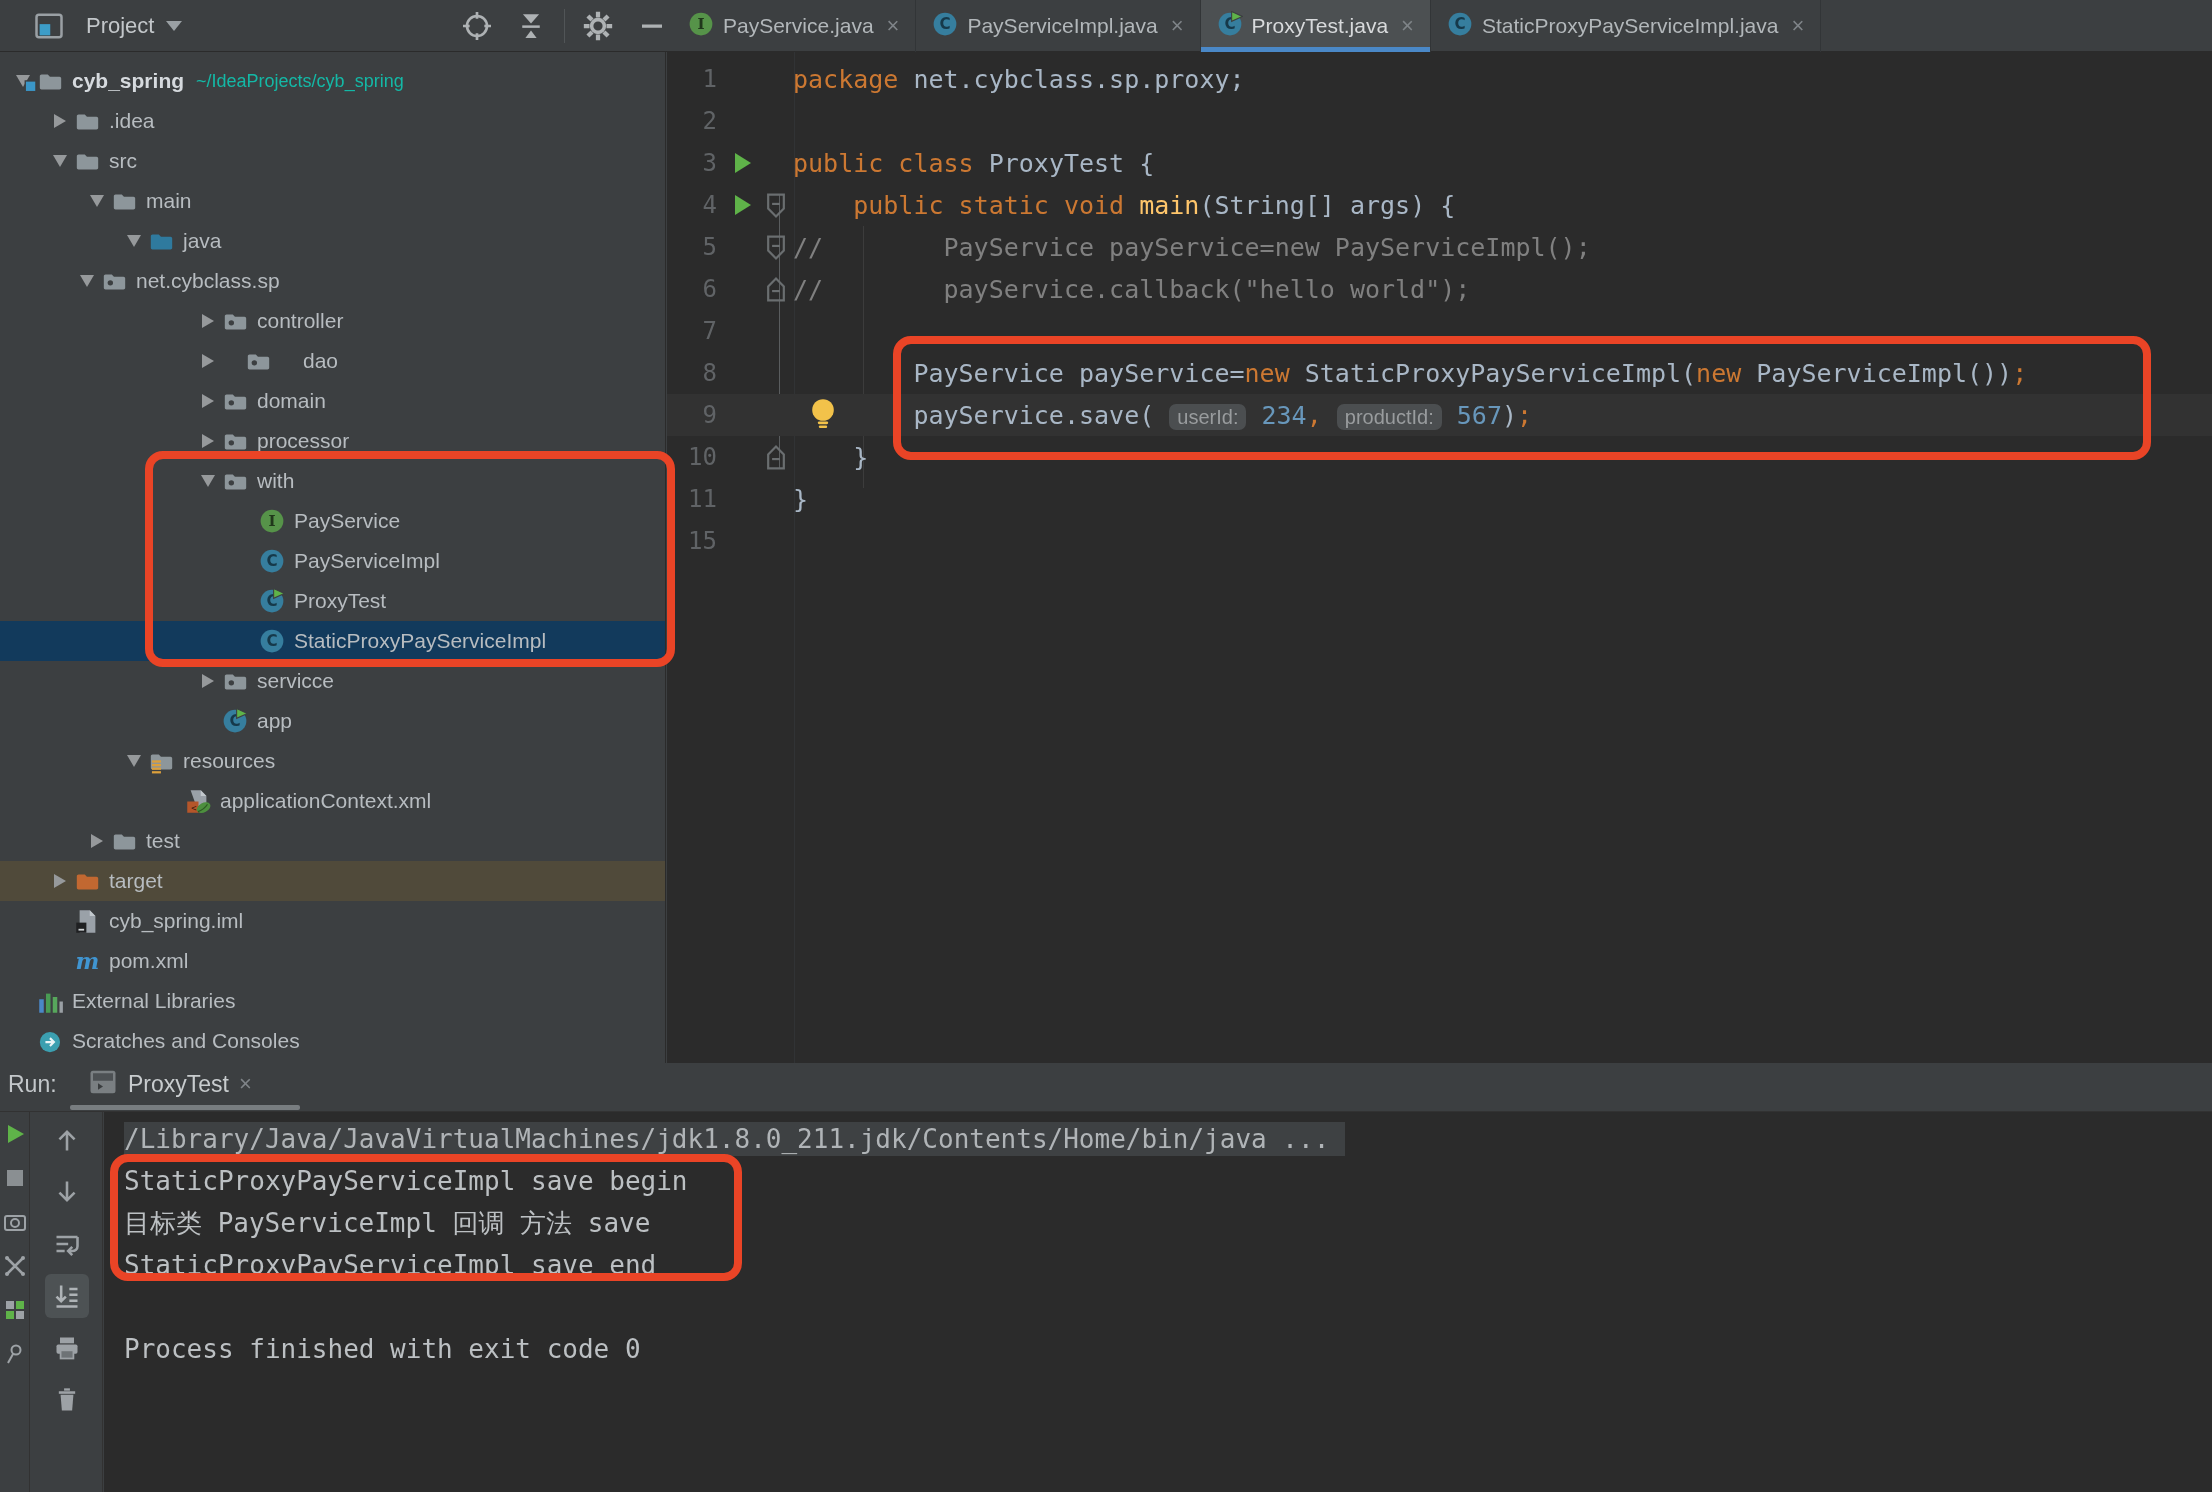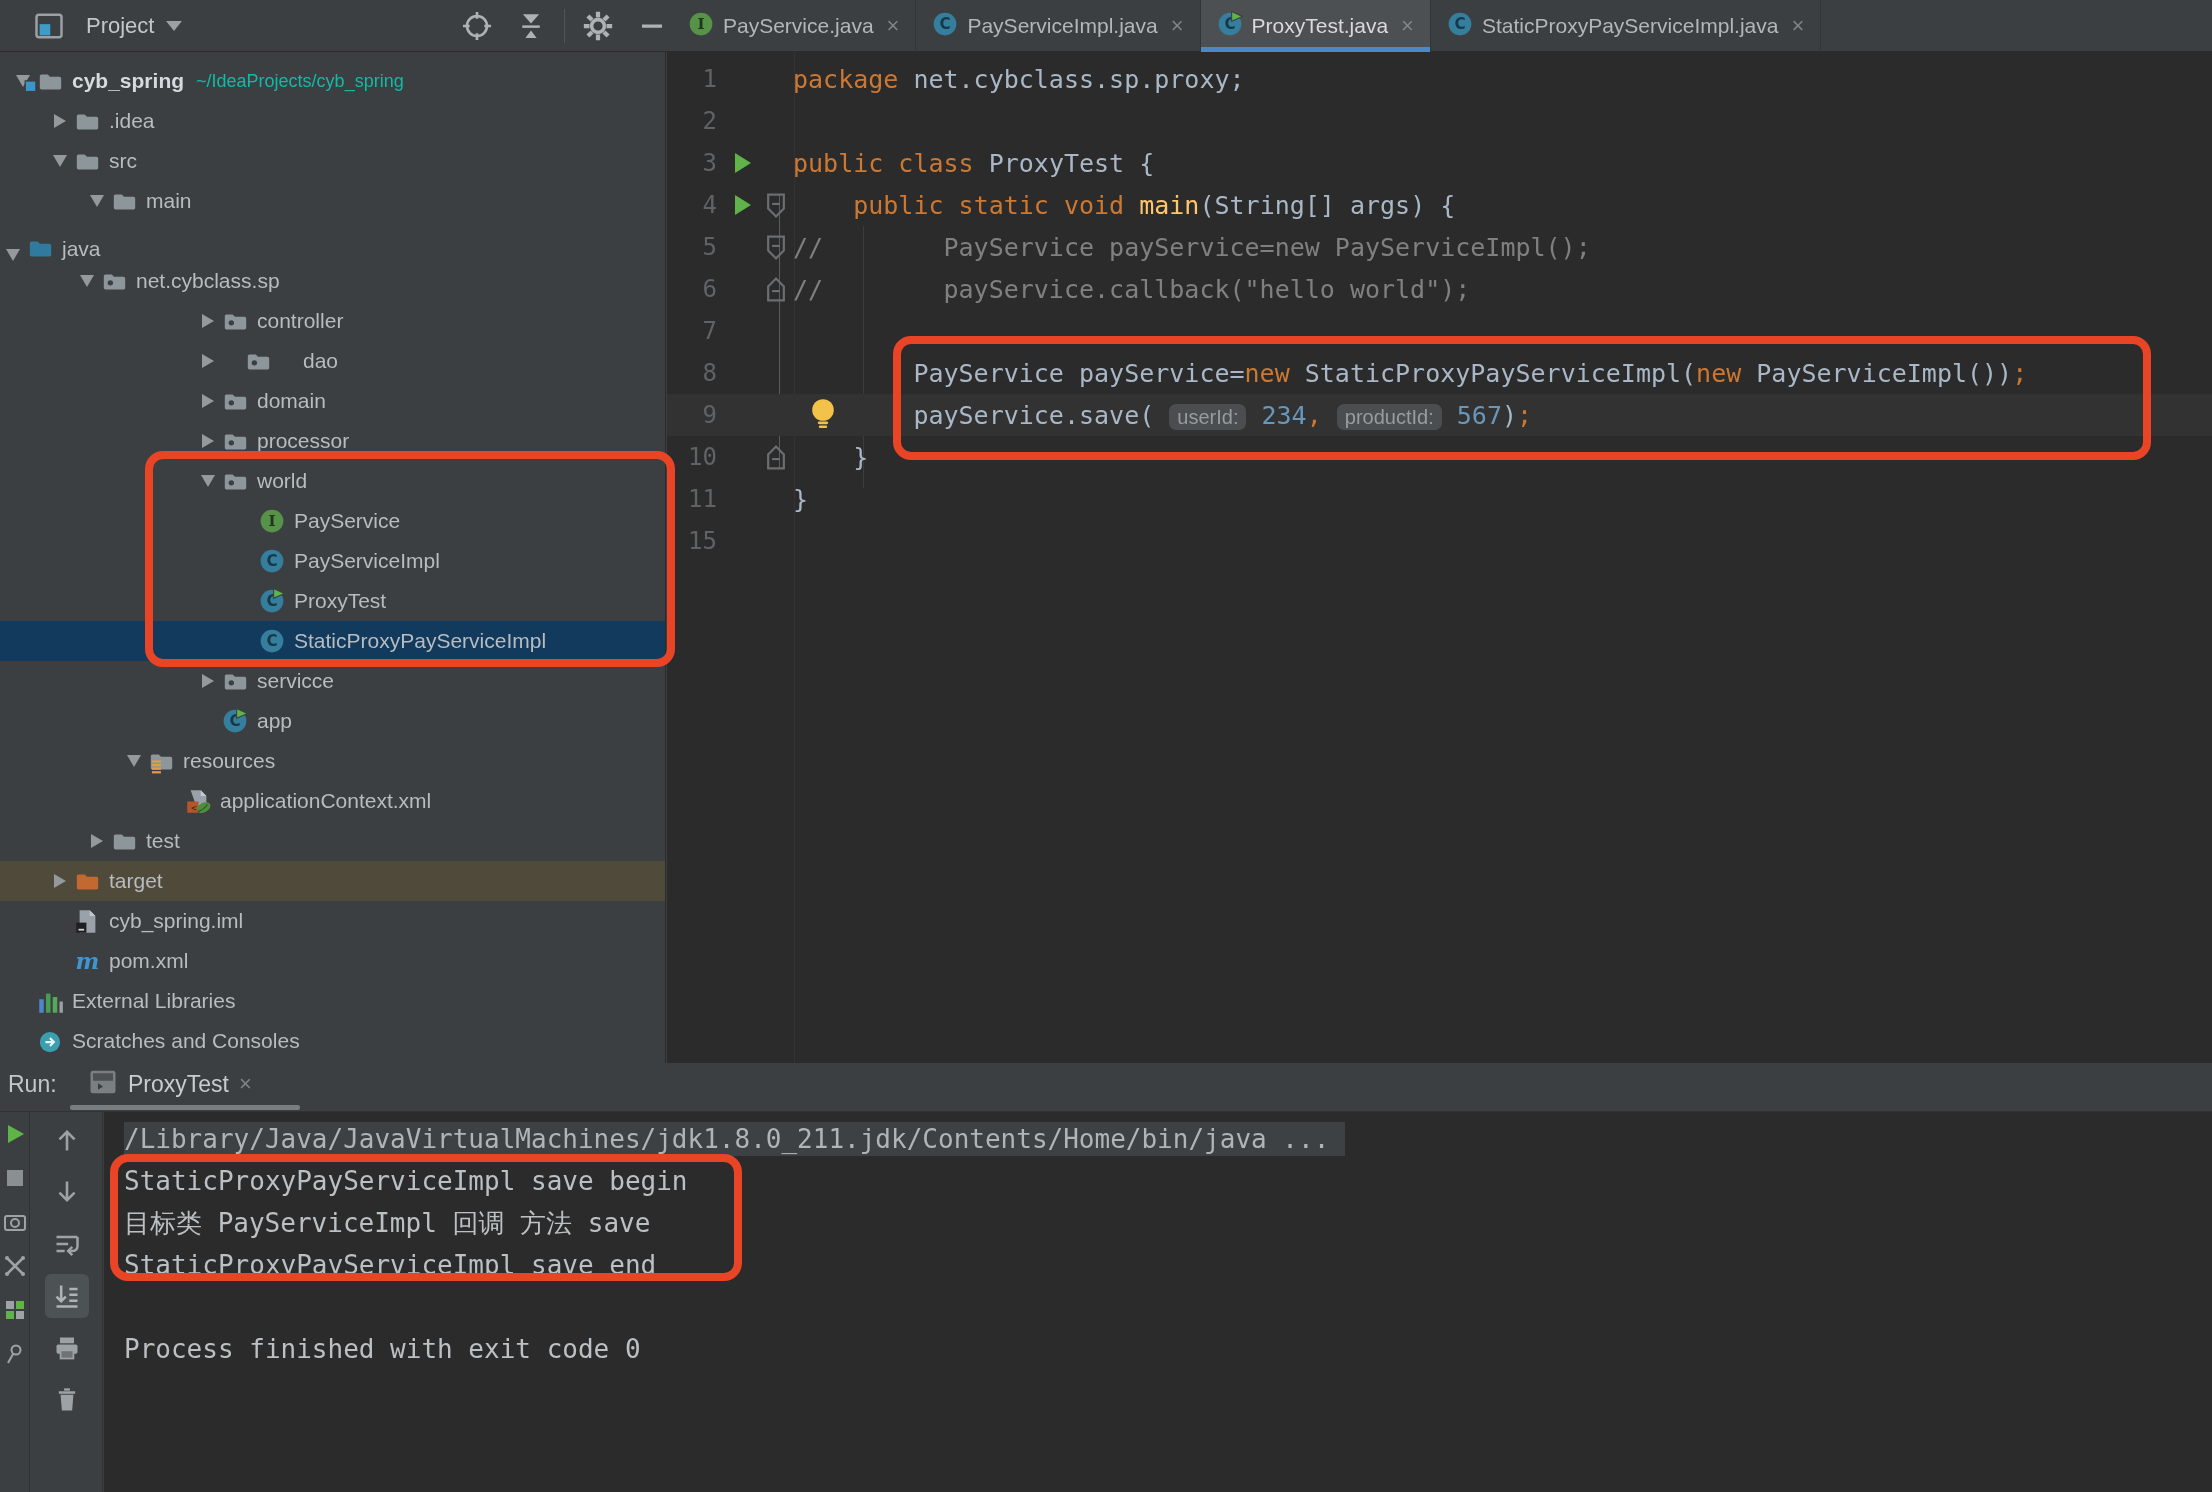--- a/index.html
+++ b/index.html
@@ -209,21 +209,21 @@
           <span class="tchev">
             <span class="chev-open"></span>
           </span>
           <span class="ticon">
             <svg width="27" height="27" viewBox="0 0 24 24">
               <path fill="#8d969b" d="M2.5 7.2C2.5 6.4 3.2 5.7 4 5.7h5.6l1.9 2.1h8.5c.8 0 1.5.7 1.5 1.5v8.2c0 .8-.7 1.5-1.5 1.5H4c-.8 0-1.5-.7-1.5-1.5z"></path>
             </svg>
           </span>
           <span class="tlabel">main</span>
         </div>
-        <div class="trow" style=" align-items: flex-end;">
+        <div class="trow" style="padding-left: 121px;">
           <span class="tchev">
             <span class="chev-open"></span>
           </span>
           <span class="ticon">
             <svg width="27" height="27" viewBox="0 0 24 24">
               <path fill="#2f7a9e" d="M2.5 7.2C2.5 6.4 3.2 5.7 4 5.7h5.6l1.9 2.1h8.5c.8 0 1.5.7 1.5 1.5v8.2c0 .8-.7 1.5-1.5 1.5H4c-.8 0-1.5-.7-1.5-1.5z"></path>
             </svg>
           </span>
           <span class="tlabel">java</span>
         </div>
@@ -290,21 +290,21 @@
         <div class="trow" style="padding-left: 195px;">
           <span class="tchev">
             <span class="chev-open"></span>
           </span>
           <span class="ticon">
             <svg width="27" height="27" viewBox="0 0 24 24">
               <path fill="#8d969b" d="M2.5 7.2C2.5 6.4 3.2 5.7 4 5.7h5.6l1.9 2.1h8.5c.8 0 1.5.7 1.5 1.5v8.2c0 .8-.7 1.5-1.5 1.5H4c-.8 0-1.5-.7-1.5-1.5z"></path>
               <circle cx="8.3" cy="13.2" r="2.4" fill="#3c3f41"></circle>
             </svg>
           </span>
-          <span class="tlabel">world</span>
+          <span class="tlabel">with</span>
         </div>
         <div class="trow" style="padding-left: 232px;">
           <span class="tchev"></span>
           <span class="ticon">
             <svg width="26" height="26" viewBox="0 0 24 24">
               <circle cx="12" cy="12" r="10.5" fill="#569349"></circle>
               <text x="12" y="17" text-anchor="middle" font-family="DejaVu Serif, serif" font-weight="bold" font-size="14" fill="#20371b">I</text>
             </svg>
           </span>
           <span class="tlabel">PayService</span>

